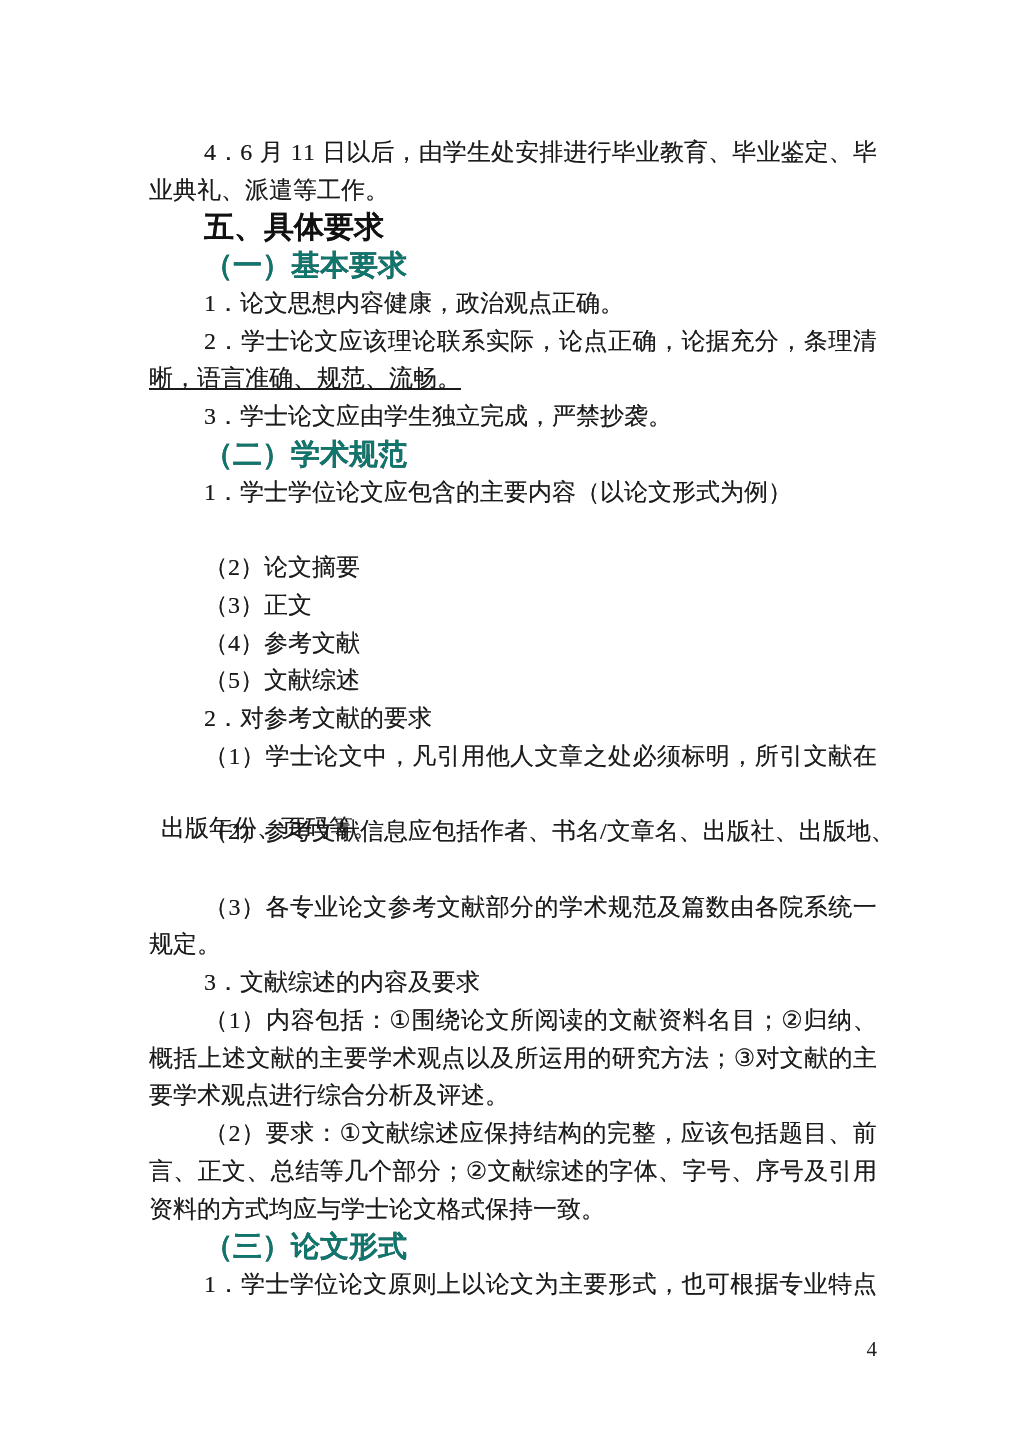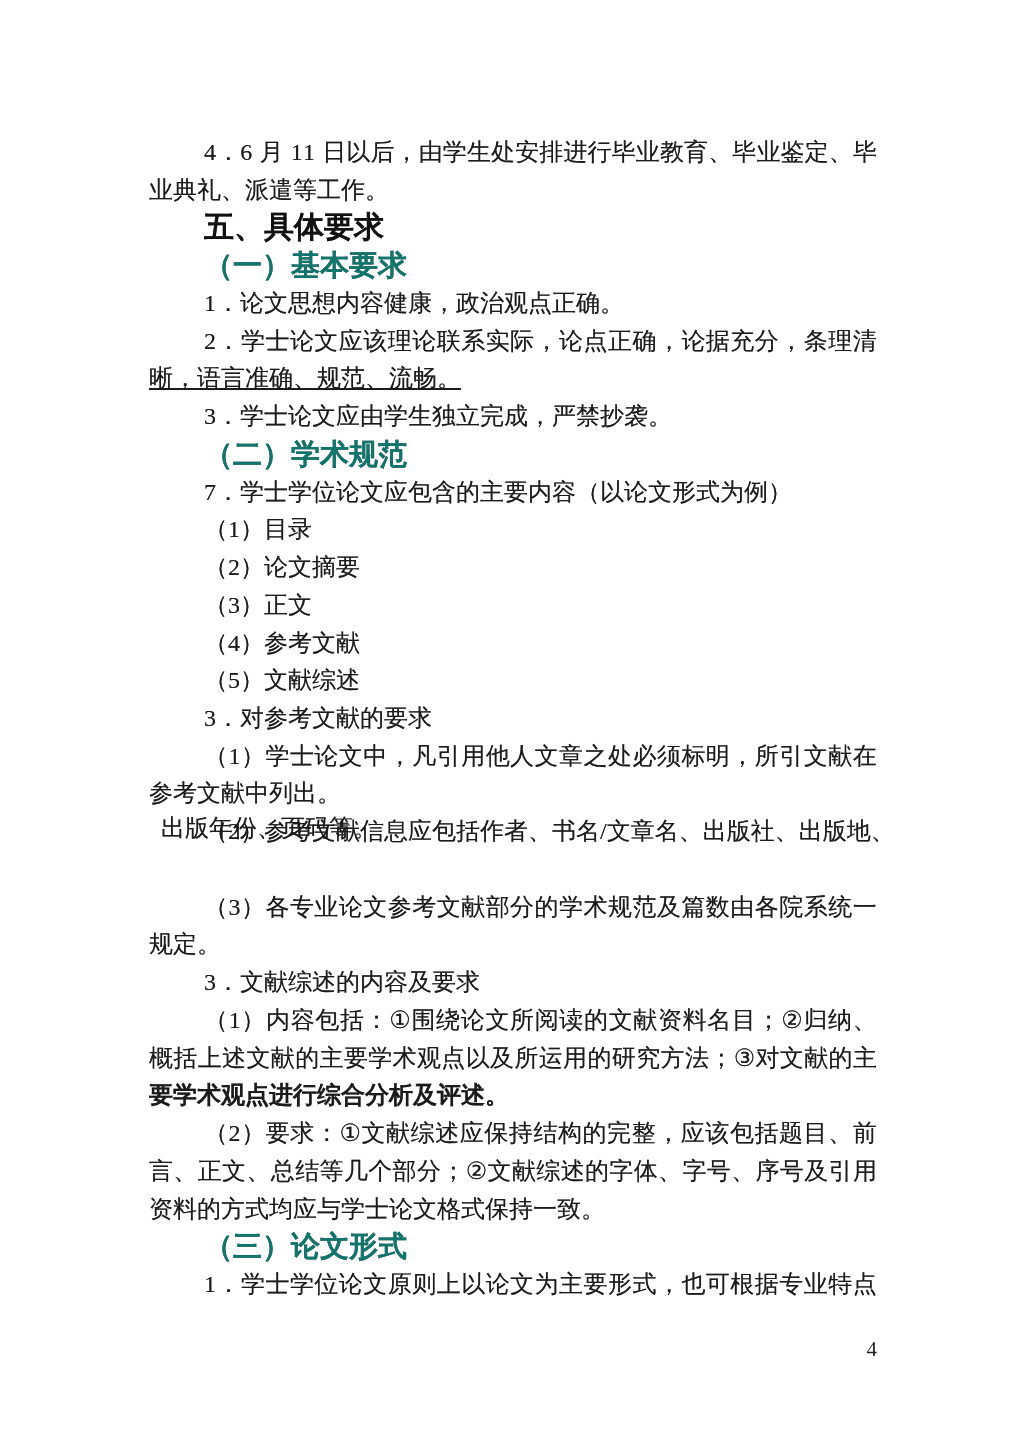--- a/index.html
+++ b/index.html
@@ -132,27 +132,26 @@
         <span>充</span>
         <span>分</span>
         <span>，</span>
         <span>条</span>
         <span>理</span>
         <span>清</span>
       </div>
       <div class="line" style="top: 226.398px; text-decoration: underline;">晰，语言准确、规范、流畅。</div>
       <div class="line ind" style="top: 264.131px;">3．学士论文应由学生独立完成，严禁抄袭。</div>
       <div class="line h2 ind" style="top: 301.864px;">（二）学术规范</div>
-      <div class="line ind" style="top: 339.597px;">7．学士学位论文应包含的主要内容（以论文形式为例）</div>
-      <div class="line ind" style="top: 377.33px;">（1）目录</div>
+      <div class="line ind" style="top: 339.597px;">1．学士学位论文应包含的主要内容（以论文形式为例）</div>
       <div class="line ind" style="top: 415.063px;">（2）论文摘要</div>
       <div class="line ind" style="top: 452.796px;">（3）正文</div>
       <div class="line ind" style="top: 490.529px;">（4）参考文献</div>
       <div class="line ind" style="top: 528.262px;">（5）文献综述</div>
-      <div class="line ind" style="top: 565.995px;">3．对参考文献的要求</div>
+      <div class="line ind" style="top: 565.995px;">2．对参考文献的要求</div>
       <div class="line fill ind" style="top: 603.728px;">
         <span>（</span>
         <span>1</span>
         <span>）</span>
         <span>学</span>
         <span>士</span>
         <span>论</span>
         <span>文</span>
         <span>中</span>
         <span>，</span>
@@ -169,21 +168,20 @@
         <span>须</span>
         <span>标</span>
         <span>明</span>
         <span>，</span>
         <span>所</span>
         <span>引</span>
         <span>文</span>
         <span>献</span>
         <span>在</span>
       </div>
-      <div class="line" style="top: 641.461px;">参考文献中列出。</div>
       <div class="line fill ind" style="top: 679.194px;">
         <span>（</span>
         <span>2</span>
         <span>）</span>
         <span>参</span>
         <span>考</span>
         <span>文</span>
         <span>献</span>
         <span>信</span>
         <span>息</span>
@@ -297,21 +295,21 @@
         <span>方</span>
         <span>法</span>
         <span>；</span>
         <span>③</span>
         <span>对</span>
         <span>文</span>
         <span>献</span>
         <span>的</span>
         <span>主</span>
       </div>
-      <div class="line" style="top: 943.325px; font-weight: bold;">要学术观点进行综合分析及评述。</div>
+      <div class="line" style="top: 943.325px;">要学术观点进行综合分析及评述。</div>
       <div class="line fill ind" style="top: 981.058px;">
         <span>（</span>
         <span>2</span>
         <span>）</span>
         <span>要</span>
         <span>求</span>
         <span>：</span>
         <span>①</span>
         <span>文</span>
         <span>献</span>

